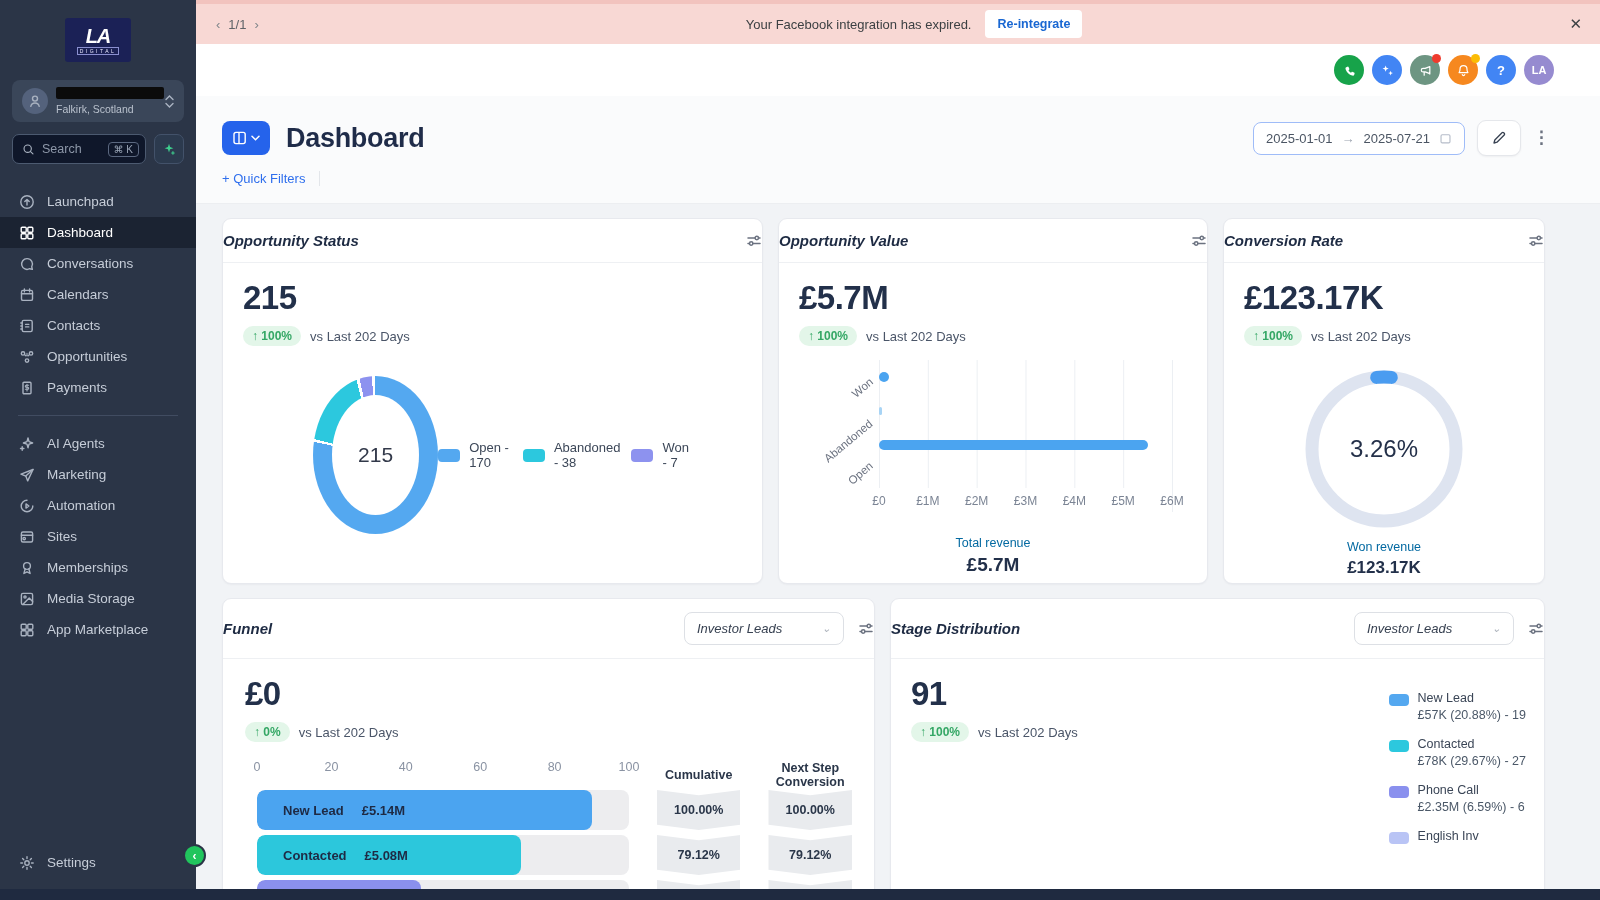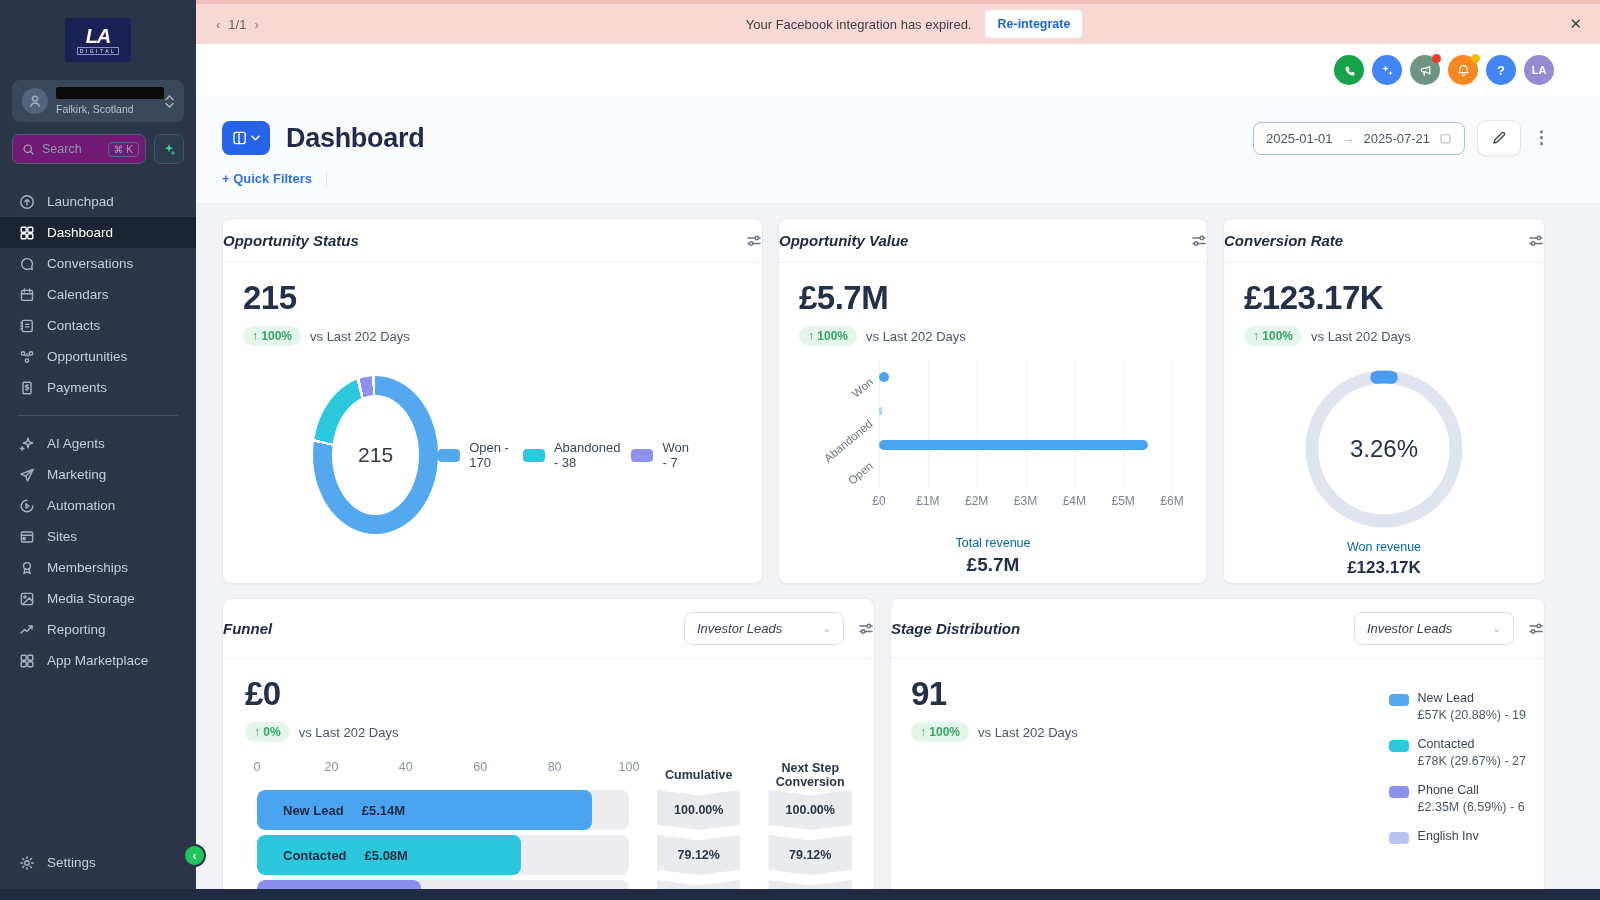--- a/index.html
+++ b/index.html
@@ -11,21 +11,21 @@
   .logo-box { width:66px; height:44px; background:#1b2156; border-radius:3px; display:flex; flex-direction:column; align-items:center; justify-content:center; }
   .logo-la { color:#fff; font-weight:bold; font-style:italic; font-size:20px; line-height:20px; letter-spacing:-1px; }
   .logo-sub { color:#e8e8ff; font-size:5px; letter-spacing:2.5px; border:1px solid #8a8fd0; padding:0 2px; margin-top:1px; }
   .account { margin:4px 12px 12px; background:#3a4659; border-radius:8px; padding:7px 10px; display:flex; align-items:center; gap:8px; cursor:pointer; }
   .acct-avatar { width:26px; height:26px; border-radius:50%; background:#54627c; display:flex; align-items:center; justify-content:center; flex:0 0 auto; }
   .acct-text { flex:1; min-width:0; }
   .redact { width:108px; height:12px; background:#0b0b0b; border-radius:2px; margin-bottom:4px; }
   .acct-sub { font-size:10.5px; color:#b9c1cd; white-space:nowrap; }
   .acct-chevrons { display:flex; flex-direction:column; gap:1px; color:#aab3c2; }
   .search-row { display:flex; gap:8px; margin:0 12px 22px; }
-  .search-box { flex:1; height:30px; background:#701a75; border:1px solid #4c5a70; border-radius:7px; display:flex; align-items:center; padding:0 6px 0 9px; gap:7px; cursor:text; }
+  .search-box { flex:1; height:30px; background:#0f172a; border:1px solid #4c5a70; border-radius:7px; display:flex; align-items:center; padding:0 6px 0 9px; gap:7px; cursor:text; }
   .search-ph { flex:1; font-size:12.5px; color:#8d97a8; }
   .kbd { font-size:10px; color:#9aa5b6; border:1px solid #5b6880; border-radius:4px; padding:1px 5px; }
   .ai-btn { width:30px; height:30px; background:#2c3a4e; border:1px solid #43526a; border-radius:7px; display:flex; align-items:center; justify-content:center; cursor:pointer; }
   .nav { }
   .nav-item { display:flex; align-items:center; gap:12px; height:31px; padding-left:19px; font-size:13.5px; font-weight:500; cursor:pointer; }
   .nav-item.active { background:#1b2332; color:#fff; }
   .nav-item.active .nico { stroke:#fff; }
   .nico { width:16px; height:16px; stroke:#a9b2c0; fill:none; stroke-width:1.4; stroke-linecap:round; stroke-linejoin:round; flex:0 0 auto; }
   .nav-divider { height:1px; background:#414c61; margin:12px 18px; }
   .settings-item { position:absolute; bottom:22px; left:0; right:0; }
@@ -50,21 +50,21 @@
   .main { position:absolute; left:196px; top:96px; right:0; bottom:0; background:#f1f3f6; }
   .page-header { background:#fafbfc; padding:24px 0 16px 26px; border-bottom:1px solid #eceef1; }
   .ph-row { display:flex; align-items:center; }
   .grid-btn { width:48px; height:34px; background:#2563eb; border-radius:8px; display:flex; align-items:center; justify-content:center; gap:3px; cursor:pointer; }
   .page-title { font-size:27px; font-weight:700; color:#1f2c49; margin-left:16px; letter-spacing:-0.3px; }
   .ph-right { margin-left:auto; display:flex; align-items:center; gap:12px; padding-right:50px; }
   .date-pill { display:flex; align-items:center; gap:9px; border:1.5px solid #9fbcf8; background:#fff; border-radius:8px; padding:8px 12px; font-size:13px; color:#4b5563; font-weight:400; cursor:pointer; }
   .date-arrow { color:#9ca3af; }
   .edit-btn { width:44px; height:36px; background:#fff; border:1px solid #e5e7eb; border-radius:9px; display:flex; align-items:center; justify-content:center; cursor:pointer; box-shadow:0 1px 2px rgba(16,24,40,.05); }
   .kebab { color:#6b7280; font-size:17px; font-weight:bold; cursor:pointer; letter-spacing:0; line-height:10px; }
-  .quick-filters { margin-top:15px; font-size:13px; font-weight:700; color:#2f6fed; cursor:pointer; display:inline-block; padding-right:14px; border-right:1px solid #e3e6ea; }
+  .quick-filters { margin-top:15px; font-size:13px; font-weight:400; color:#2f6fed; cursor:pointer; display:inline-block; padding-right:14px; border-right:1px solid #e3e6ea; }
 
   
   .cards { padding:14px 0 0 26px; }
   .card-row { display:flex; gap:15px; }
   .card { background:#fff; border:1px solid #e7e9ee; border-radius:9px; box-shadow:0 1px 2px rgba(16,24,40,.04); }
   .card-head { display:flex; align-items:center; padding:13px 0; border-bottom:1px solid #eef0f3;font-style:italic; }
   .card-title { font-size:15px; font-weight:700; color:#1e2b43; }
   .head-right { margin-left:auto; display:flex; align-items:center; gap:14px; }
   .tune { width:16px; height:16px; stroke:#6b7280; fill:none; stroke-width:1.5; stroke-linecap:round; cursor:pointer; }
   .select-pill { display:flex; align-items:center; gap:26px; border:1px solid #dde0e5; border-radius:8px; background:#fff; padding:8px 12px; font-size:13px; color:#374151; cursor:pointer; min-width:160px; justify-content:space-between; }
@@ -261,27 +261,20 @@
         </svg>
       <span>Memberships</span>
     </div>
     <div class="nav-item">
       <svg class="nico" viewBox="0 0 16 16">
           <rect x="2.4" y="2.4" width="11.2" height="11.2" rx="1.5"></rect>
           <circle cx="6" cy="6" r="1.1"></circle>
           <path d="M13.6 10.4 10.2 7l-6.4 6.6"></path>
         </svg>
       <span>Media Storage</span>
-    </div>
-    <div class="nav-item">
-      <svg class="nico" viewBox="0 0 16 16">
-          <path d="m2 11 3.6-3.6 2.4 2 5-5.4"></path>
-          <path d="M9.8 4h3.2v3.2"></path>
-        </svg>
-      <span>Reporting</span>
     </div>
     <div class="nav-item">
       <svg class="nico" viewBox="0 0 16 16">
           <rect x="2.2" y="2.2" width="5" height="5" rx="1"></rect>
           <rect x="8.8" y="2.2" width="5" height="5" rx="1"></rect>
           <rect x="2.2" y="8.8" width="5" height="5" rx="1"></rect>
           <rect x="8.8" y="8.8" width="5" height="5" rx="1"></rect>
         </svg>
       <span>App Marketplace</span>
     </div>

